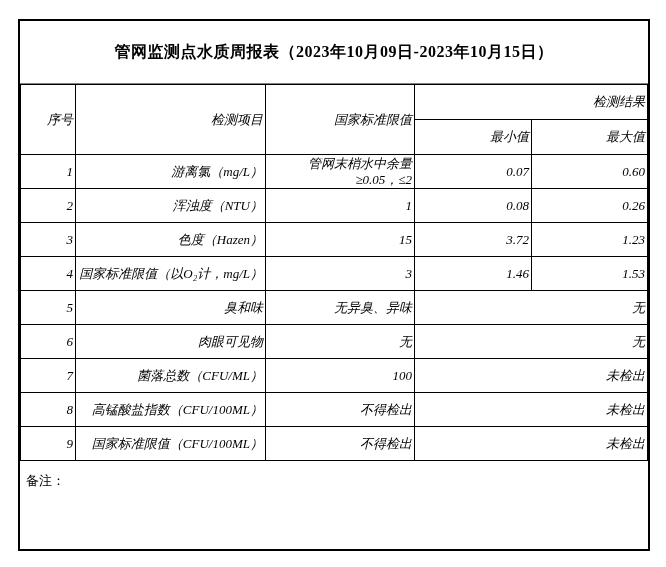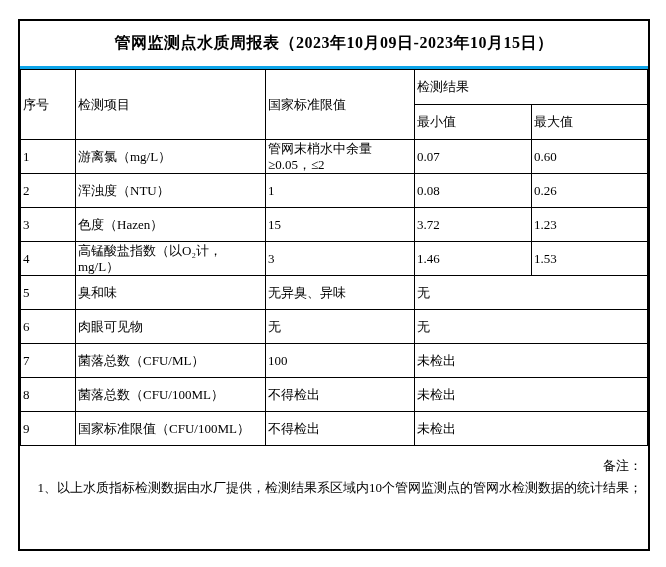--- a/index.html
+++ b/index.html
@@ -10,48 +10,49 @@
     color: #000000;
   }
   .sheet {
     position: absolute;
     left: 18px; top: 19px;
     width: 632px; height: 532px;
     border: 2px solid #000000;
     background: #ffffff;
   }
   .title-row {
-    height: 48px;
-    border-bottom: 3px solid #0ea5e9;
+    height: 63px;
+    border-bottom: 1px solid #0ea5e9;
     display: flex; align-items: center; justify-content: center;
     font-size: 16px; font-weight: bold;
     letter-spacing: 0.5px;
   }
   table.wq {
     width: 100%;
     border-collapse: collapse;
     table-layout: fixed;
   }
   table.wq th, table.wq td {
     border: 1px solid #000000;
-    text-align: left;
+    text-align: right;
     vertical-align: middle;
     font-size: 13px;
     font-weight: normal;
     line-height: 16px;
     padding: 0 2px;
     overflow: hidden;
+    font-style: italic;
   }
   tr.hrow { height: 35px; }
   tr.drow { height: 34px; }
   .notes {
     padding: 9px 6px 0 6px;
     font-size: 13px;
     line-height: 22px;
-    text-align: right;
+    text-align: left;
     white-space: nowrap;
   }
 </style>
 </head>
 <body>
 
 <div class="sheet">
 
   <div class="title-row">管网监测点水质周报表（2023年10月09日-2023年10月15日）</div>
 
@@ -91,21 +92,21 @@
       </tr>
       <tr class="drow">
         <td>3</td>
         <td>色度（Hazen）</td>
         <td>15</td>
         <td>3.72</td>
         <td>1.23</td>
       </tr>
       <tr class="drow">
         <td>4</td>
-        <td>高锰酸盐指数（以O₂计，mg/L）</td>
+        <td>国家标准限值（以O₂计，mg/L）</td>
         <td>3</td>
         <td>1.46</td>
         <td>1.53</td>
       </tr>
       <tr class="drow">
         <td>5</td>
         <td>臭和味</td>
         <td>无异臭、异味</td>
         <td colspan="2">无</td>
       </tr>
@@ -116,31 +117,30 @@
         <td colspan="2">无</td>
       </tr>
       <tr class="drow">
         <td>7</td>
         <td>菌落总数（CFU/ML）</td>
         <td>100</td>
         <td colspan="2">未检出</td>
       </tr>
       <tr class="drow">
         <td>8</td>
-        <td>菌落总数（CFU/100ML）</td>
+        <td>高锰酸盐指数（CFU/100ML）</td>
         <td>不得检出</td>
         <td colspan="2">未检出</td>
       </tr>
       <tr class="drow">
         <td>9</td>
         <td>国家标准限值（CFU/100ML）</td>
         <td>不得检出</td>
         <td colspan="2">未检出</td>
       </tr>
     </tbody>
   </table>
 
   <div class="notes">
     <div>备注：</div>
-    <div>1、以上水质指标检测数据由水厂提供，检测结果系区域内10个管网监测点的管网水检测数据的统计结果；</div>
   </div>
 
 </div>
 
 </body></html>

